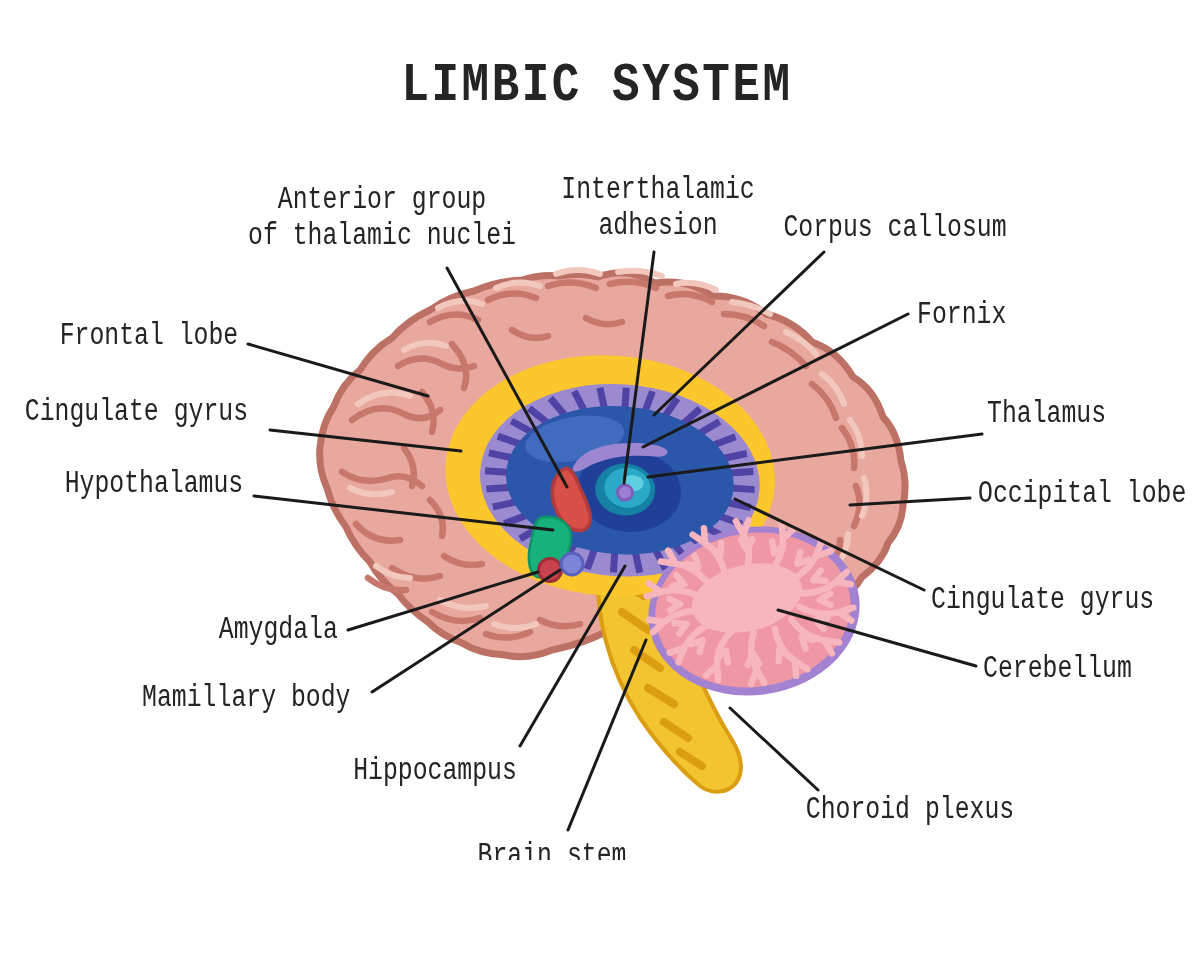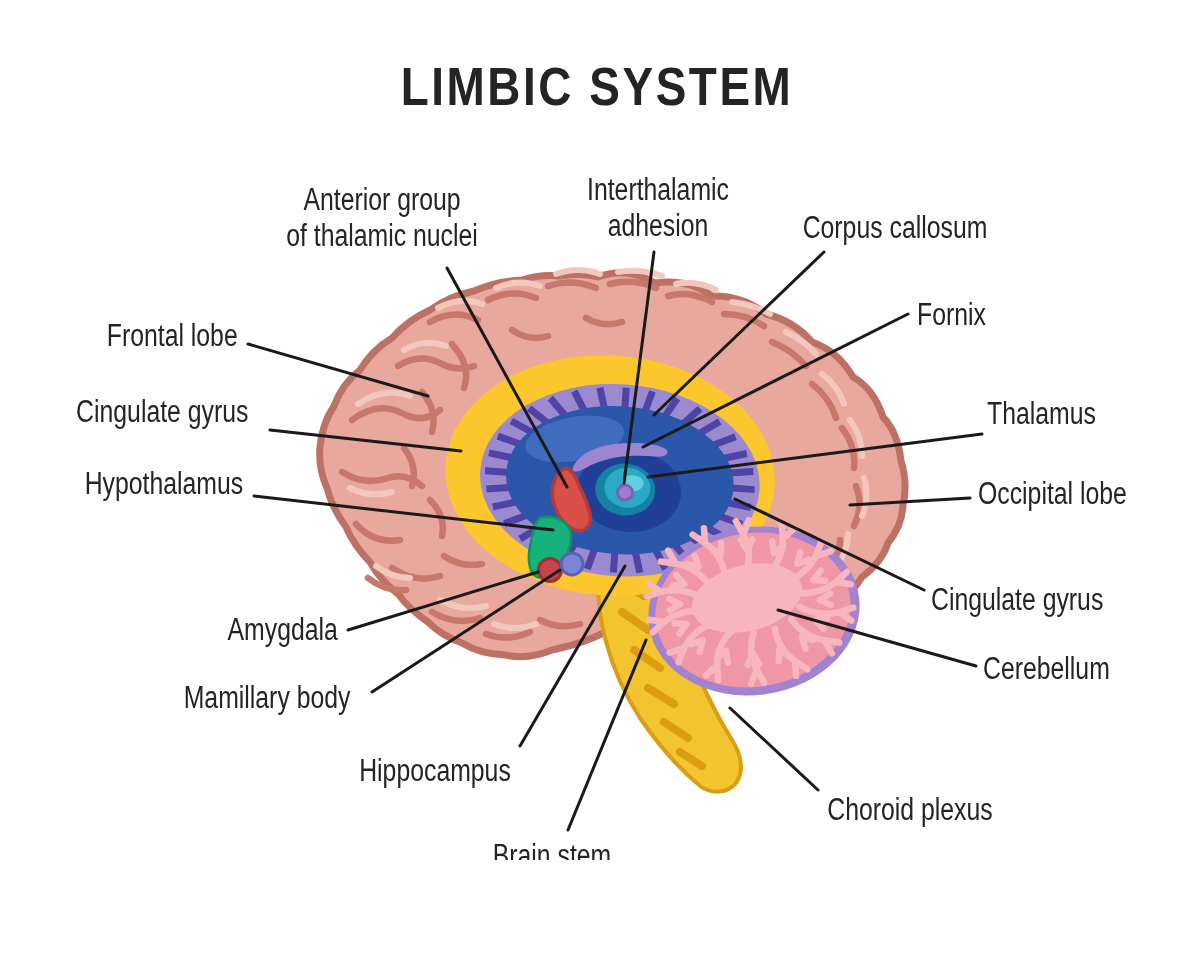--- a/index.html
+++ b/index.html
@@ -1,17 +1,17 @@
 <!DOCTYPE html>
 <html style="--background: #ffffff; --text: #242424; --leader-line: #1a1a1a; --cerebrum-fill: #e9a89e; --cerebrum-outline: #bd7165; --gyri-shadow: #c8776c; --gyri-highlight: #f2c8be; --band-yellow: #fcc62d; --stem-yellow: #f2c42f; --stem-stripe: #db9d12; --limbic-purple: #9c8ad0; --limbic-stripe: #4f43a5; --inner-blue: #2b57ab; --inner-blue-light: #3f6cbd; --inner-navy: #203f97; --thalamus-teal: #1581a5; --thalamus-teal-mid: #2aaac6; --thalamus-teal-light: #5ed0e2; --interthalamic-dot: #9b7fd0; --interthalamic-dot-ring: #7e5fb8; --fornix-lilac: #9c86cf; --anterior-red: #d85048; --anterior-red-edge: #b23b3e; --hypothalamus-green: #17b27c; --hypothalamus-green-edge: #0f9468; --amygdala-red: #c8434e; --amygdala-red-edge: #a12f3b; --mamillary-blue: #7b85d8; --mamillary-blue-edge: #5b61bb; --cerebellum-pink: #ef97a5; --cerebellum-branch: #f7b6be; --cerebellum-rim: #a383d1;"><head>
 <meta charset="utf-8">
 <style>
   html,body{margin:0;padding:0;background:var(--background,#fff);}
   #canvas{position:relative;width:1200px;height:860px;overflow:hidden;background:var(--background,#fff);
-          font-family:Liberation Sans, sans-serif;}
+          font-family:Liberation Mono, monospace;}
   svg{position:absolute;left:0;top:0;}
 
   
   .cerebrum{fill:var(--cerebrum-fill);stroke:var(--cerebrum-outline);stroke-width:7;stroke-linejoin:round;}
   .gyri-shadow{fill:none;stroke:var(--gyri-shadow);stroke-width:6.5;stroke-linecap:round;}
   .gyri-highlight{fill:none;stroke:var(--gyri-highlight);stroke-width:6;stroke-linecap:round;}
   .band-yellow{fill:var(--band-yellow);}
   .limbic-band{fill:var(--limbic-purple);}
   [data-name="limbic-band-stripes"] line{stroke:var(--limbic-stripe);stroke-width:7;}
   .inner-blue{fill:var(--inner-blue);}

